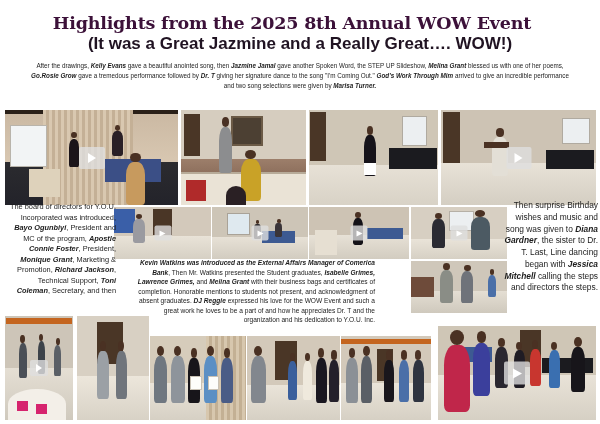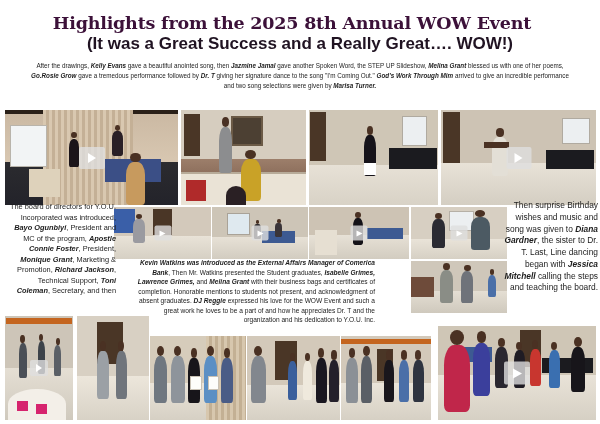--- a/index.html
+++ b/index.html
@@ -92,21 +92,21 @@
   .table   { position: absolute; background: #1b1b1f; }
   .screen  { position: absolute; background: #eef1f3; border: 1px solid #b9b4ab; }
   .person  { position: absolute; border-radius: 40% 40% 18% 18% / 30% 30% 10% 10%; }
   .head    { position: absolute; border-radius: 50%; background: #4a3123; }
 </style>
 </head>
 <body>
 
 <div id="header">
   <h1 id="title">Highlights from the 2025 8th Annual WOW Event</h1>
-  <h2 id="subtitle">(It was a Great Success and a Really Great…. WOW!)</h2>
+  <h2 id="subtitle">(It was a Great Jazmine and a Really Great…. WOW!)</h2>
   <p id="intro"><span>After the drawings, </span><b>Kelly Evans</b><span> gave a beautiful anointed song, then </span><b>Jazmine Jamal</b><span> gave another Spoken Word, the STEP UP Slideshow, </span><b>Melina Grant</b><span> blessed us with one of her poems, </span><b>Go.Rosie Grow</b><span> gave a tremedous performance followed by </span><b>Dr. T</b><span> giving her signature dance to the song "I'm Coming Out."  </span><b>God's Work Through Mim</b><span> arrived to give an incredible performance and two song selections were given by </span><b>Marisa Turner.</b></p>
 </div>
 
 <div id="photo-grid">
     <div class="photo" style="left:5px;top:110px;width:173px;height:95px;">
       <div class="room" style="background: linear-gradient(rgb(42, 32, 24) 0%, rgb(42, 32, 24) 4%, rgb(203, 185, 163) 4%, rgb(216, 199, 177) 55%, rgb(43, 43, 47) 55%, rgb(35, 35, 42) 100%);">
         <div class="drape" style="left:22%;width:52%;background:repeating-linear-gradient(90deg,#d9c8b0 0 3px,#c4b096 3px 6px);"></div>
         <div class="screen" style="position: absolute; left: 3%; top: 16%; width: 20%; height: 42%; background: rgb(242, 244, 245); border: 1px solid rgb(185, 180, 171);"></div>
         <div class="table" style="left:58%;top:52%;width:32%;height:24%;background:#3b4f86;"></div>
         <div class="table" style="left:14%;top:62%;width:18%;height:30%;background:#ded2bb;"></div>
@@ -310,13 +310,13 @@
         <div class="head" style="left:85.98%;top:11.44%;width:4.95%;height:10.56%;"></div>
       </div>
       <div class="play" style="width:26px;height:23px;">
         <div class="tri" style="border-width:5.98px 0 5.98px 9.200000000000001px;"></div>
       </div>
     </div>
   </div>
 
 <div class="caption" id="cap-left"><span>The board of directors for Y.O.U. Incorporated was introduced, </span><b>Bayo Ogunbiyi</b><span>, President and MC of the program, </span><b>Apostle Connie Foster</b><span>, President, </span><b>Monique Grant</b><span>, Marketing &amp; Promotion, </span><b>Richard Jackson</b><span>, Technical Support, </span><b>Toni Coleman</b><span>, Secretary, and then</span></div>
 <div class="caption" id="cap-center"><b>Kevin Watkins was introduced as the External Affairs Manager of Comerica Bank</b><span>, Then  Mr. Watkins presented the Student graduates, </span><b>Isabelle Grimes, Lawrence Grimes,</b><span> and </span><b>Melina Grant</b><span> with their business bags and certificates of completion.   Honorable mentions to students not present, and acknowledgment of absent graduates.  </span><b>DJ Reggie</b><span> expressed his love for the WOW Event and such a great work he loves to be a part of and how he appreciates Dr. T and the organization and his dedication to Y.O.U. Inc.</span></div>
-<div class="caption" id="cap-right"><span>Then surprise Birthday wishes and music and song was given to </span><b>Diana Gardner</b><span>, the sister to Dr. T.  Last, Line dancing began with </span><b>Jessica Mitchell</b><span> calling the steps and teaching the board.</span></div>
+<div class="caption" id="cap-right"><span>Then surprise Birthday wishes and music and song was given to </span><b>Diana Gardner</b><span>, the sister to Dr. T.  Last, Line dancing began with </span><b>Jessica Mitchell</b><span> calling the steps and directors the steps.</span></div>
 
 </body></html>

